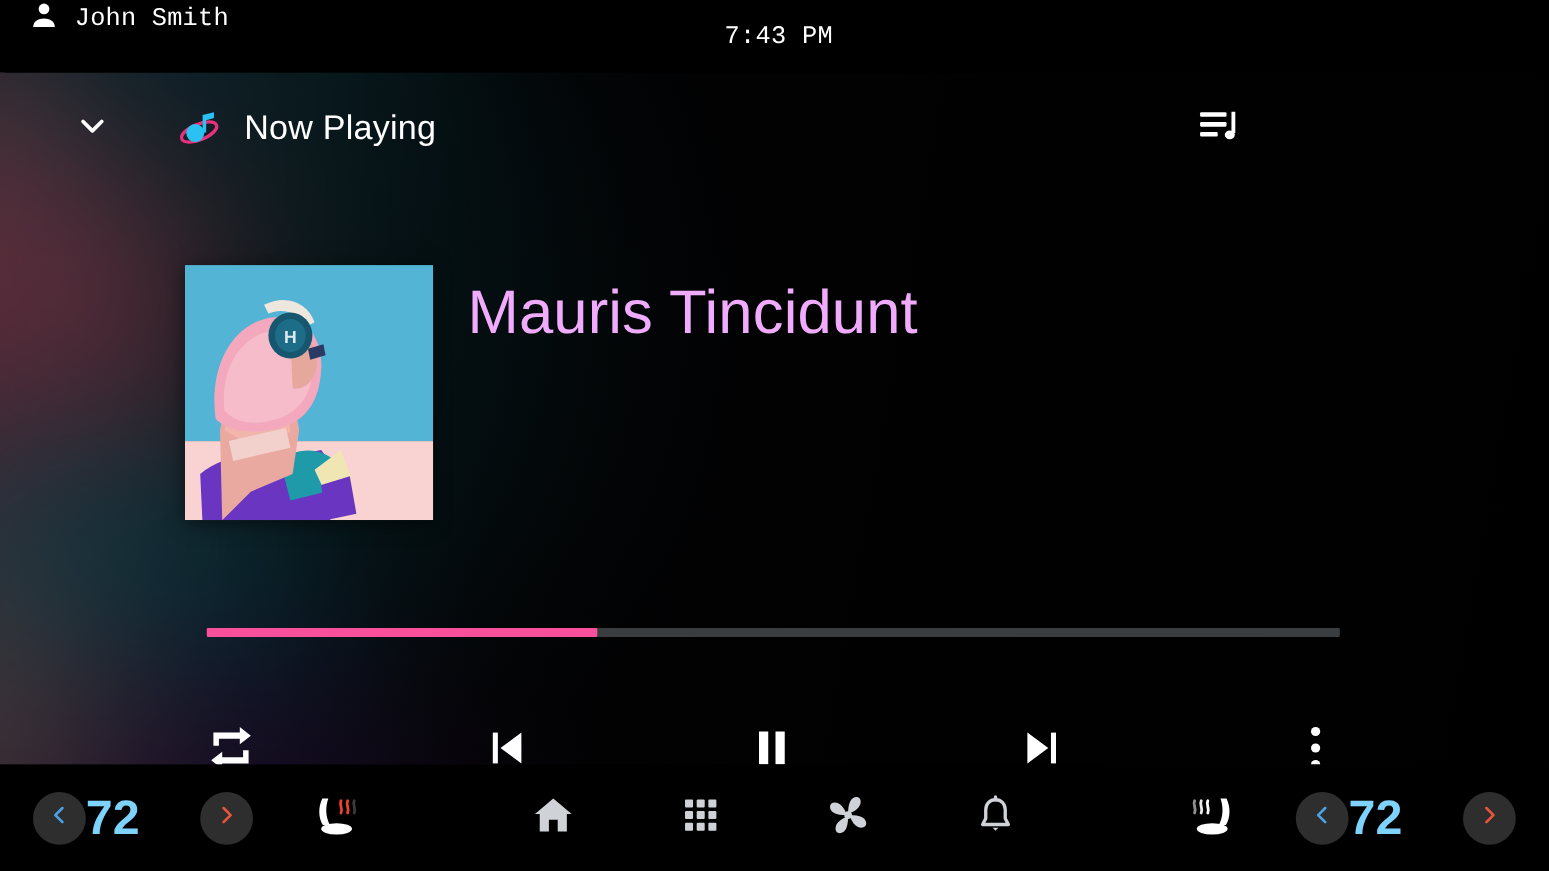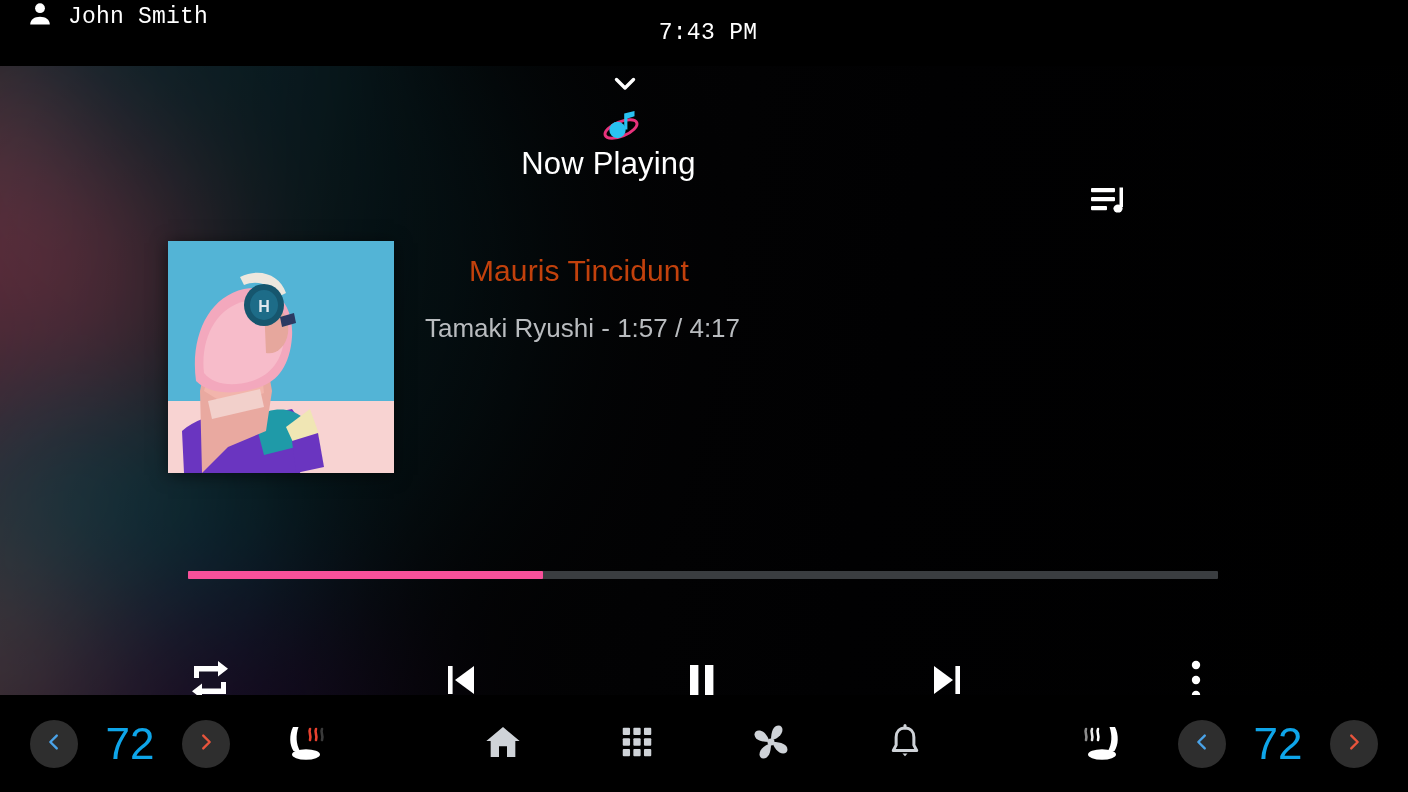--- a/index.html
+++ b/index.html
@@ -51,21 +51,21 @@
   #bd7{ left:-40px; top:620px;  width:300px; height:320px; background:#6d5158; opacity:.85; }
   #backdrop-fade{
     position:absolute; inset:0;
     background:linear-gradient(100deg, rgba(0,0,0,.22) 0%, rgba(0,0,0,.45) 22%,
                rgba(2,2,3,.86) 46%, #010102 62%, #000 100%);
   }
 
   
   #panel-header{
     position:absolute; left:0; top:0; width:1196px; height:100px;
-    display:flex; align-items:center; z-index:5;flex-direction:column;
+    display:flex; align-items:center; z-index:5;
   }
   #collapse-btn{
     width:62px; height:62px; margin-left:53px;
     display:flex; align-items:center; justify-content:center;
     border-radius:50%;
   }
   #app-icon{ margin-left:44px; width:42px; height:42px; position:relative; }
   #panel-title{ font-size:31px; margin-left:21px; letter-spacing:.2px; }
   #queue-btn{
     margin-left:auto; margin-right:60px;
@@ -76,21 +76,21 @@
   #np-row{
     position:absolute; left:0; top:175px; width:1408px;
     display:flex; align-items:flex-start; z-index:5;
   }
   #album-art{
     margin-left:168px; width:226px; height:232px;
     position:relative; overflow:hidden; flex:0 0 auto;
     box-shadow:0 2px 16px rgba(0,0,0,.55);
   }
   #track-info{ margin-left:31px; padding-top:14px; }
-  #track-title{ font-size:30px; color:#c2410c; letter-spacing:.1px; line-height:1.05;margin-left:44px; }
+  #track-title{ font-size:56px; color:#f0abfc; letter-spacing:.1px; line-height:1.05; }
   #track-album{ font-size:28px; color:#b9bcbf; margin-top:27px; }
   #track-meta{ font-size:26px; color:#b9bcbf; margin-top:26px; }
 
   
   #progress-wrap{
     position:absolute; left:188px; top:505px; width:1030px; height:8px;
     z-index:5; display:flex; align-items:center;
   }
   #progress-track{
     position:absolute; inset:0; height:8px; background:#3a3d40; border-radius:1px;
@@ -120,21 +120,21 @@
     background:#000; display:flex; align-items:center; z-index:40;
   }
   .climate-group{ display:flex; align-items:center; }
   #climate-left { margin-left:30px; }
   #climate-right{ margin-right:30px; margin-left:auto; }
   .step-btn{
     width:48px; height:48px; border-radius:50%;
     background:#2e2e2e; display:flex; align-items:center; justify-content:center;
     flex:0 0 auto;
   }
-  .temp-value{ font-size:44px; color:#0ea5e9; width:104px; text-align:center; font-weight:400; }
+  .temp-value{ font-size:44px; color:#7dd3fc; width:104px; font-weight:700; }
   .seat-btn{ width:62px; height:56px; display:flex; align-items:center; justify-content:center; }
   #seat-left { margin-left:46px; }
   #seat-right{ margin-right:46px; }
   #nav-center{
     position:absolute; left:0; right:0; top:0; height:97px;
     display:flex; align-items:center; justify-content:center; gap:78px;
   }
   .nav-btn{ width:56px; height:56px; display:flex; align-items:center; justify-content:center; }
 </style>
 </head>
@@ -226,21 +226,20 @@
         <ellipse cx="96" cy="64" rx="20" ry="21" fill="#16566e"></ellipse>
         <ellipse cx="96" cy="64" rx="14" ry="15" fill="#1d6c88"></ellipse>
         <text x="96" y="71" font-family="Liberation Sans, sans-serif" font-size="16" font-weight="bold" fill="#dfe8ee" text-anchor="middle">H</text>
 
         <path d="M112 76 L126 72 L128 82 L114 86 Z" fill="#2b3a63"></path>
       </svg>
     </div>
 
     <div id="track-info">
       <div id="track-title">Mauris Tincidunt</div>
-      <div id="track-meta">Tamaki Ryushi - 1:57 / 4:17</div>
     </div>
   </div>
 
   <div id="progress-wrap">
     <div id="progress-track" style="background: rgb(58, 61, 64);"></div>
     <div id="progress-fill" style="width: 34.5%; background: rgb(248, 80, 154);"></div>
   </div>
 
   <div id="transport">
     <div class="tbtn" id="btn-repeat">

